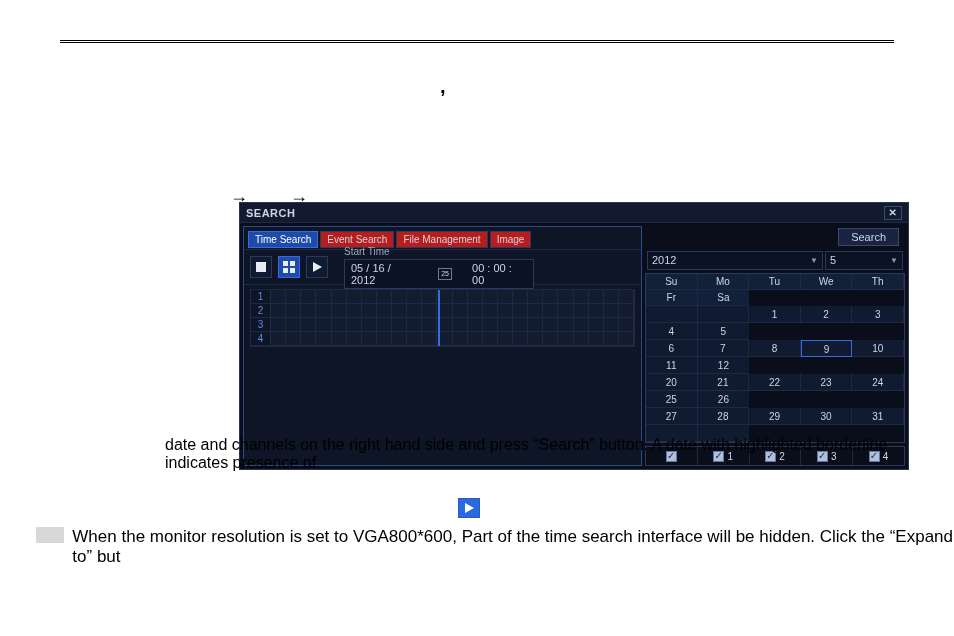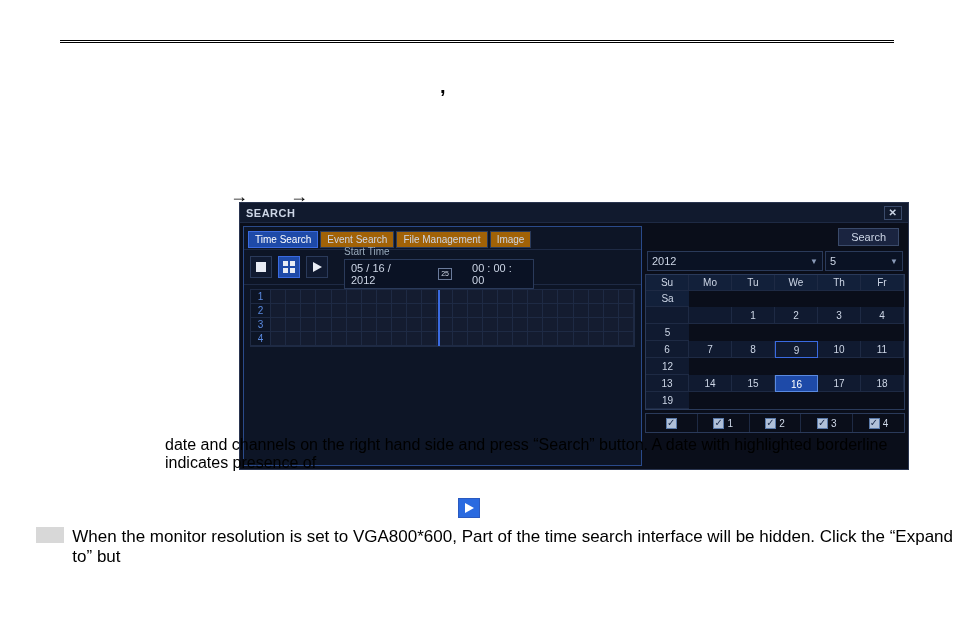--- a/index.html
+++ b/index.html
@@ -87,21 +87,21 @@
   .tabs-row {
     height: 22px;
     display: flex;
     align-items: center;
     gap: 2px;
     padding: 3px 4px 0 4px;
   }
   .tab {
     padding: 2px 6px;
     border: 1px solid #2a3a5a;
-    background: #a16207;
+    background: #b91c1c;
     font-size: 10px;
     cursor: pointer;
   }
   .tab.active {
     background: #1e4aa8;
     border-color: #3a6ae0;
     color: #fff;
   }
   .search-row-top {
     height: 22px;
@@ -215,21 +215,21 @@
     cursor: pointer;
     font-size: 11px;
   }
   .select.narrow { flex: 0 0 78px; }
   .dd-arrow { font-size: 8px; color: #8a9ab8; }
   .calendar {
     border: 1px solid #2a3a5a;
   }
   .cal-head, .cal-row {
     display: grid;
-    grid-template-columns: repeat(6, 1fr);
+    grid-template-columns: repeat(5, 1fr);
   }
   .cal-head div {
     text-align: center;
     font-size: 10px;
     padding: 2px 0;
     border-right: 1px solid #1e2a44;
     border-bottom: 1px solid #1e2a44;
     background: #12203a;
   }
   .cal-row div {
@@ -533,27 +533,36 @@
             <div class="cal-row">
               <div>6</div>
               <div>7</div>
               <div>8</div>
               <div class="has-rec">9</div>
               <div>10</div>
               <div>11</div>
               <div>12</div>
             </div>
             <div class="cal-row">
-              <div>13</div>
-              <div>14</div>
-              <div>15</div>
-              <div class="selected">16</div>
-              <div>17</div>
-              <div>18</div>
-              <div>19</div>
+              <div>20</div>
+              <div>21</div>
+              <div>22</div>
+              <div>23</div>
+              <div>24</div>
+              <div>25</div>
+              <div>26</div>
+            </div>
+            <div class="cal-row">
+              <div>27</div>
+              <div>28</div>
+              <div>29</div>
+              <div>30</div>
+              <div>31</div>
+              <div></div>
+              <div></div>
             </div>
           </div>
       </div>
       <div class="channel-row" id="channel-row">
           <div class="ch-cell">
             <span class="cb"></span>
           </div>
           <div class="ch-cell">
             <span class="cb"></span>
             <span>1</span>

